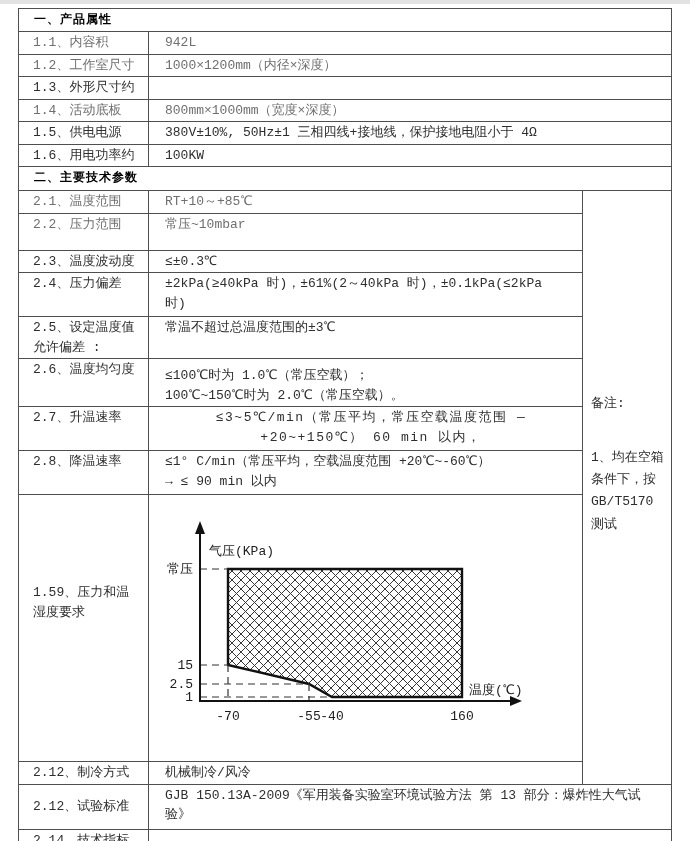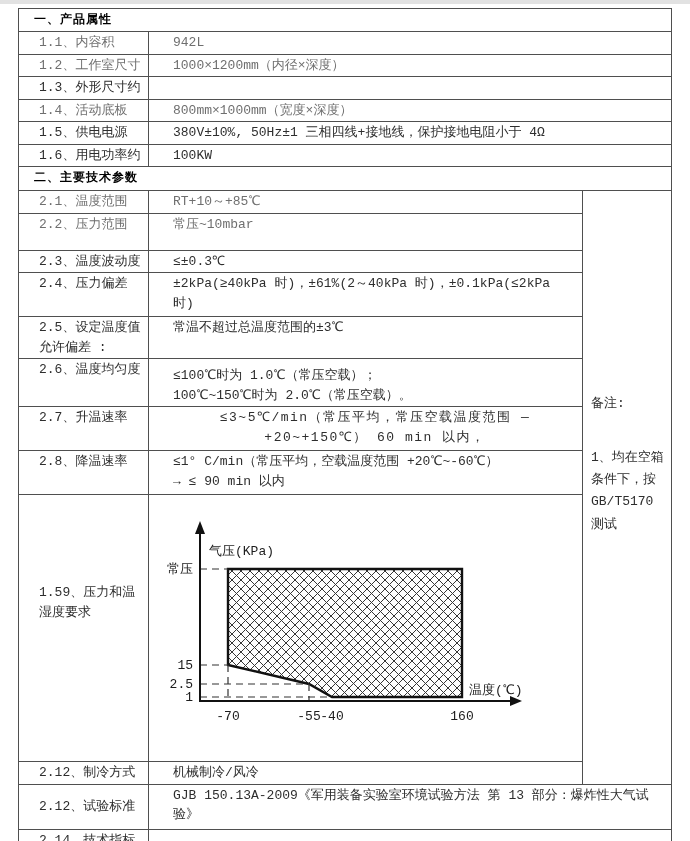--- a/index.html
+++ b/index.html
@@ -25,22 +25,22 @@
     white-space:pre-line;
     overflow:hidden;
   }
   td.sec-header{
     font-weight:bold;
     font-size:12px;
     color:#000;
     padding:2px 5px 2px 15px;
     letter-spacing:1px;
   }
-  td.lbl{padding-left:20px;margin-left:40px;}
-  td.val{padding-left:24px;font-family:Liberation Mono, monospace;}
+  td.lbl{padding-left:14px;margin-left:40px;}
+  td.val{padding-left:16px;font-family:Liberation Mono, monospace;}
   .muted{color:#6f6f6f;}
   td.v-mid{vertical-align:middle;}
   td.chart-label{padding-top:88px;}
   td.chart-cell{padding:2px;}
   td.remark-cell{
     padding:180px 6px 4px 8px;
     line-height:1.7;
   }
   .remark-heading{margin-bottom:10px;}
   td.spread{letter-spacing:1.5px;text-align:center;}

